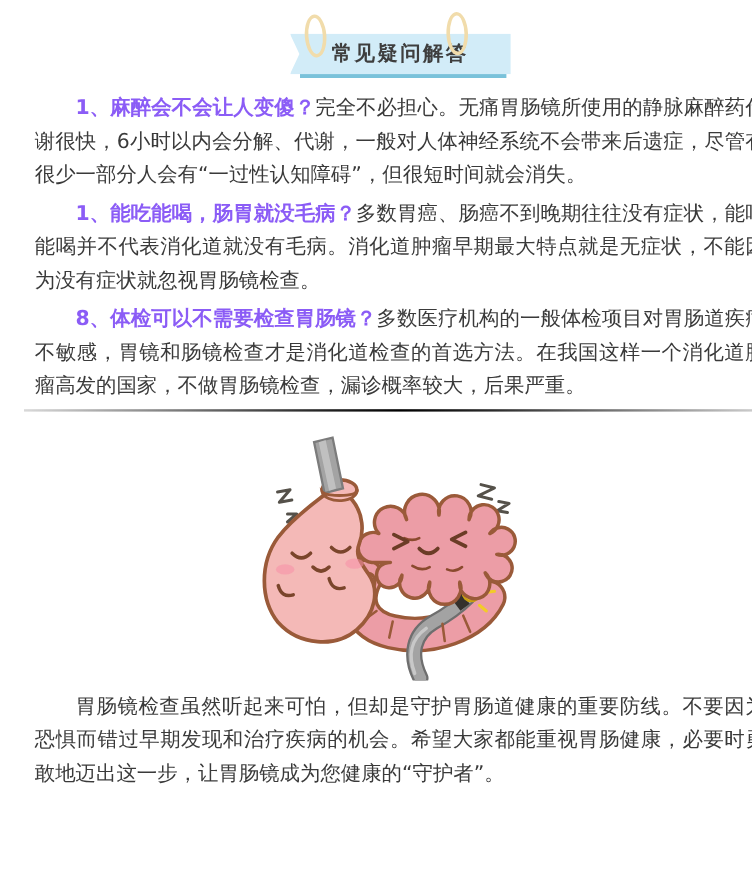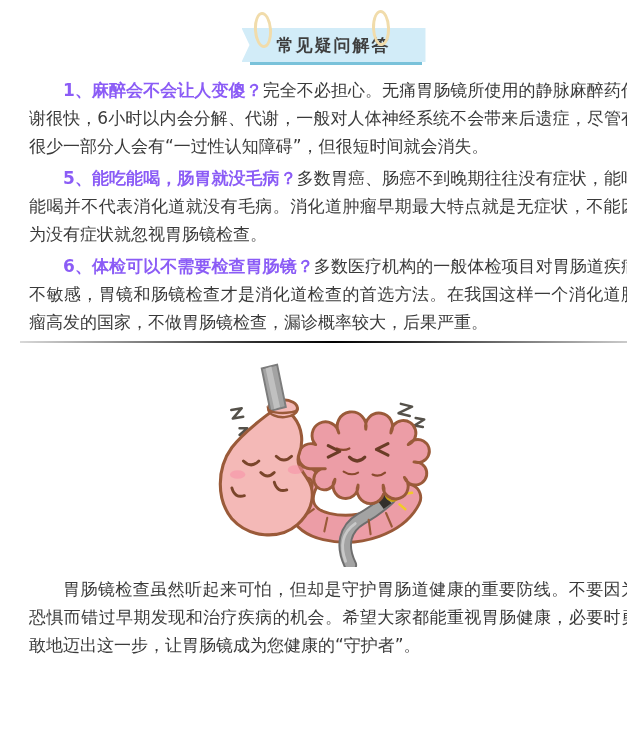--- a/index.html
+++ b/index.html
@@ -86,22 +86,22 @@
     <span class="banner-underline"></span>
     <div class="banner-bg">
       <span class="banner-text">常见疑问解答</span>
     </div>
     <span class="ring ring-left"></span>
     <span class="ring ring-right"></span>
   </div>
 
   <div class="content">
     <p class="para"><b>1、麻醉会不会让人变傻？</b><span>完全不必担心。无痛胃肠镜所使用的静脉麻醉药代谢很快，6小时以内会分解、代谢，一般对人体神经系统不会带来后遗症，尽管有很少一部分人会有“一过性认知障碍”，但很短时间就会消失。</span></p>
-    <p class="para"><b>5、能吃能喝，肠胃就没毛病？</b><span>多数胃癌、肠癌不到晚期往往没有症状，能吃能喝并不代表消化道就没有毛病。消化道肿瘤早期最大特点就是无症状，不能因为没有症状就忽视胃肠镜检查。</span></p>
-    <p class="para"><b>6、体检可以不需要检查胃肠镜？</b><span>多数医疗机构的一般体检项目对胃肠道疾病不敏感，胃镜和肠镜检查才是消化道检查的首选方法。在我国这样一个消化道肿瘤高发的国家，不做胃肠镜检查，漏诊概率较大，后果严重。</span></p>
+    <p class="para"><b>1、能吃能喝，肠胃就没毛病？</b><span>多数胃癌、肠癌不到晚期往往没有症状，能吃能喝并不代表消化道就没有毛病。消化道肿瘤早期最大特点就是无症状，不能因为没有症状就忽视胃肠镜检查。</span></p>
+    <p class="para"><b>8、体检可以不需要检查胃肠镜？</b><span>多数医疗机构的一般体检项目对胃肠道疾病不敏感，胃镜和肠镜检查才是消化道检查的首选方法。在我国这样一个消化道肿瘤高发的国家，不做胃肠镜检查，漏诊概率较大，后果严重。</span></p>
   </div>
 
   <div class="divider"></div>
 
   <div class="illustration">
     <svg width="360" height="212" viewBox="0 0 360 220">
 
       <g fill="none" stroke="#55514a" stroke-width="2.6" stroke-linecap="round" stroke-linejoin="round">
         <path d="M74,56 l11,0 -11,9 11,0" transform="rotate(-10 80 60)"></path>
         <path d="M82,76 l8,0 -8,7 8,0"></path>

